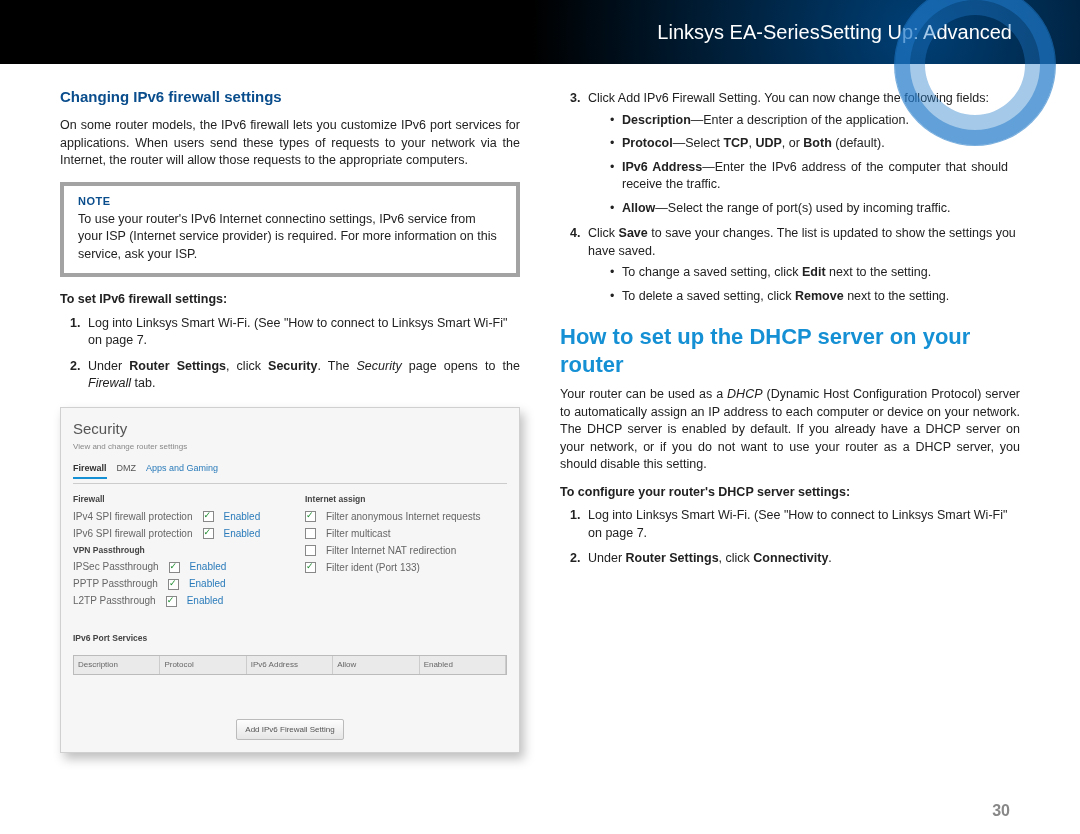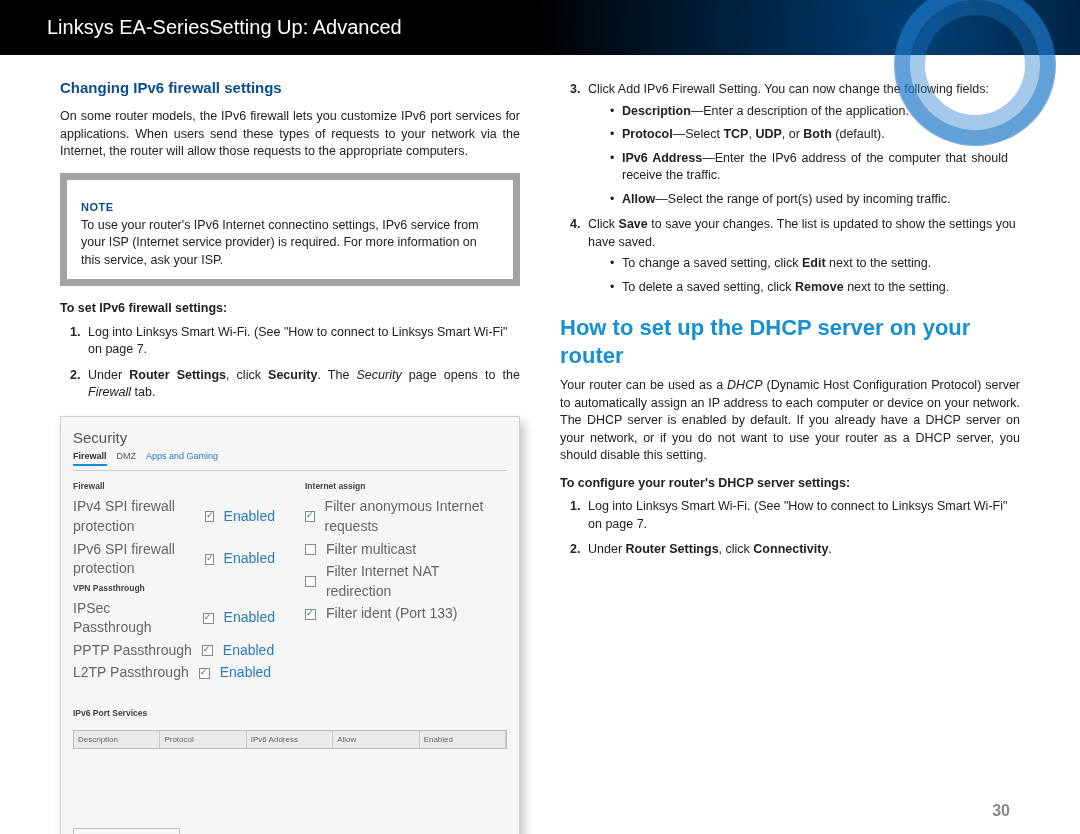--- a/index.html
+++ b/index.html
@@ -7,26 +7,26 @@
     font-family: "Segoe UI", "Myriad Pro", Arial, sans-serif;
     background: #fff;
     color: #222;
     width: 1080px;
     height: 834px;
     overflow: hidden;
   }
   .header {
     background: #000 radial-gradient(circle at 85% 50%, rgba(0,70,130,0.9) 0%, rgba(0,0,0,1) 42%);
     position: relative;
-    height: 55px;
+    height: 64px;
     color: #fff;
     display: flex;
-    justify-content: flex-start;
+    justify-content: flex-end;
     align-items: center;
-    padding: 0 47px;
+    padding: 0 68px;
   }
   .header::after {
     content: "";
     position: absolute;
     right: 25px;
     top: -15px;
     width: 160px;
     height: 160px;
     border-radius: 50%;
     box-shadow: 0 0 0 1px rgba(30,120,200,0.6),
@@ -60,22 +60,22 @@
   }
   h2.h2 {
     color: #1590d4;
     font-size: 22px;
     line-height: 1.25;
     margin: 18px 0 8px 0;
     font-weight: 700;
   }
   .justify { text-align: justify; }
   .note-box {
-    border: 7px solid #a3a3a3;
-    padding: 20px 14px 10px 14px;
+    border: 4px solid #a3a3a3;
+    padding: 8px 14px 10px 14px;
     margin: 12px 0 14px 0;
   }
   .note-title {
     color: #0a4d8c;
     font-weight: 700;
     font-size: 11px;
     text-transform: uppercase;
     letter-spacing: 0.5px;
     margin-bottom: 2px;
   }
@@ -99,36 +99,36 @@
     color: #555;
     padding: 10px 12px 12px 12px;
   }
   .shot-title { font-size: 15px; color: #555; font-weight: 400; margin-bottom: 2px; }
   .shot-sub { font-size: 8px; color: #888; margin-bottom: 10px; }
   .tabs { display: flex; gap: 10px; font-size: 9px; margin-bottom: 6px; border-bottom: 1px solid #ccc; padding-bottom: 4px; }
   .tabs .active { font-weight: 700; color: #333; border-bottom: 2px solid #1590d4; padding-bottom: 2px; }
   .shot-cols { display: flex; gap: 30px; }
   .shot-colL, .shot-colR { flex: 1; }
   .shot-group-title { font-weight: 700; font-size: 8.5px; color: #444; margin: 4px 0; }
-  .shot-row { display: flex; gap: 10px; margin: 3px 0; font-size: 14px; color: #666; align-items: center; }
+  .shot-row { display: flex; gap: 10px; margin: 3px 0; font-size: 10px; color: #666; align-items: center; }
   .chk { width: 9px; height: 9px; border: 1px solid #888; display: inline-block; position: relative; background: #fff; }
   .chk.on::after { content: "✓"; position: absolute; top: -3px; left: 0px; font-size: 9px; color: #1d8a2e; }
   .blue-txt { color: #2a7bba; }
   .shot-table {
     border: 1px solid #bbb;
     margin-top: 10px;
     font-size: 8px;
     color: #666;
     display: flex;
     background: #eaeaea;
   }
   .shot-table div { flex: 1; padding: 3px 4px; border-right: 1px solid #ccc; }
   .shot-btn {
-    margin-top: 79px;
-    text-align: left;
+    margin-top: 44px;
+    text-align: center;
   }
   .shot-btn span {
     display: inline-block;
     padding: 4px 8px;
     border: 1px solid #bbb;
     background: linear-gradient(#fdfdfd,#e6e6e6);
     font-size: 8px;
     color: #555;
     border-radius: 2px;
   }
@@ -165,20 +165,21 @@
     <div class="subhead">To set IPv6 firewall settings:</div>
     <ol>
       <li>Log into Linksys Smart Wi-Fi. (See "How to connect to Linksys Smart Wi-Fi" on page 7.</li>
       <li class="justify">
         <span>Under </span><b>Router Settings</b><span>, click </span><b>Security</b><span>. The </span><i>Security</i><span> page opens to the </span><i>Firewall</i><span> tab.</span>
       </li>
     </ol>
 
     <div class="screenshot">
       <div class="shot-title">Security</div>
+      <div class="shot-sub">View and change router settings</div>
       <div class="tabs">
         <span class="active">Firewall</span>
         <span>DMZ</span>
         <span class="blue-txt">Apps and Gaming</span>
       </div>
       <div class="shot-cols">
         <div class="shot-colL">
           <div class="shot-group-title">Firewall</div>
           <div class="shot-row">
               <span>IPv4 SPI firewall protection</span>

